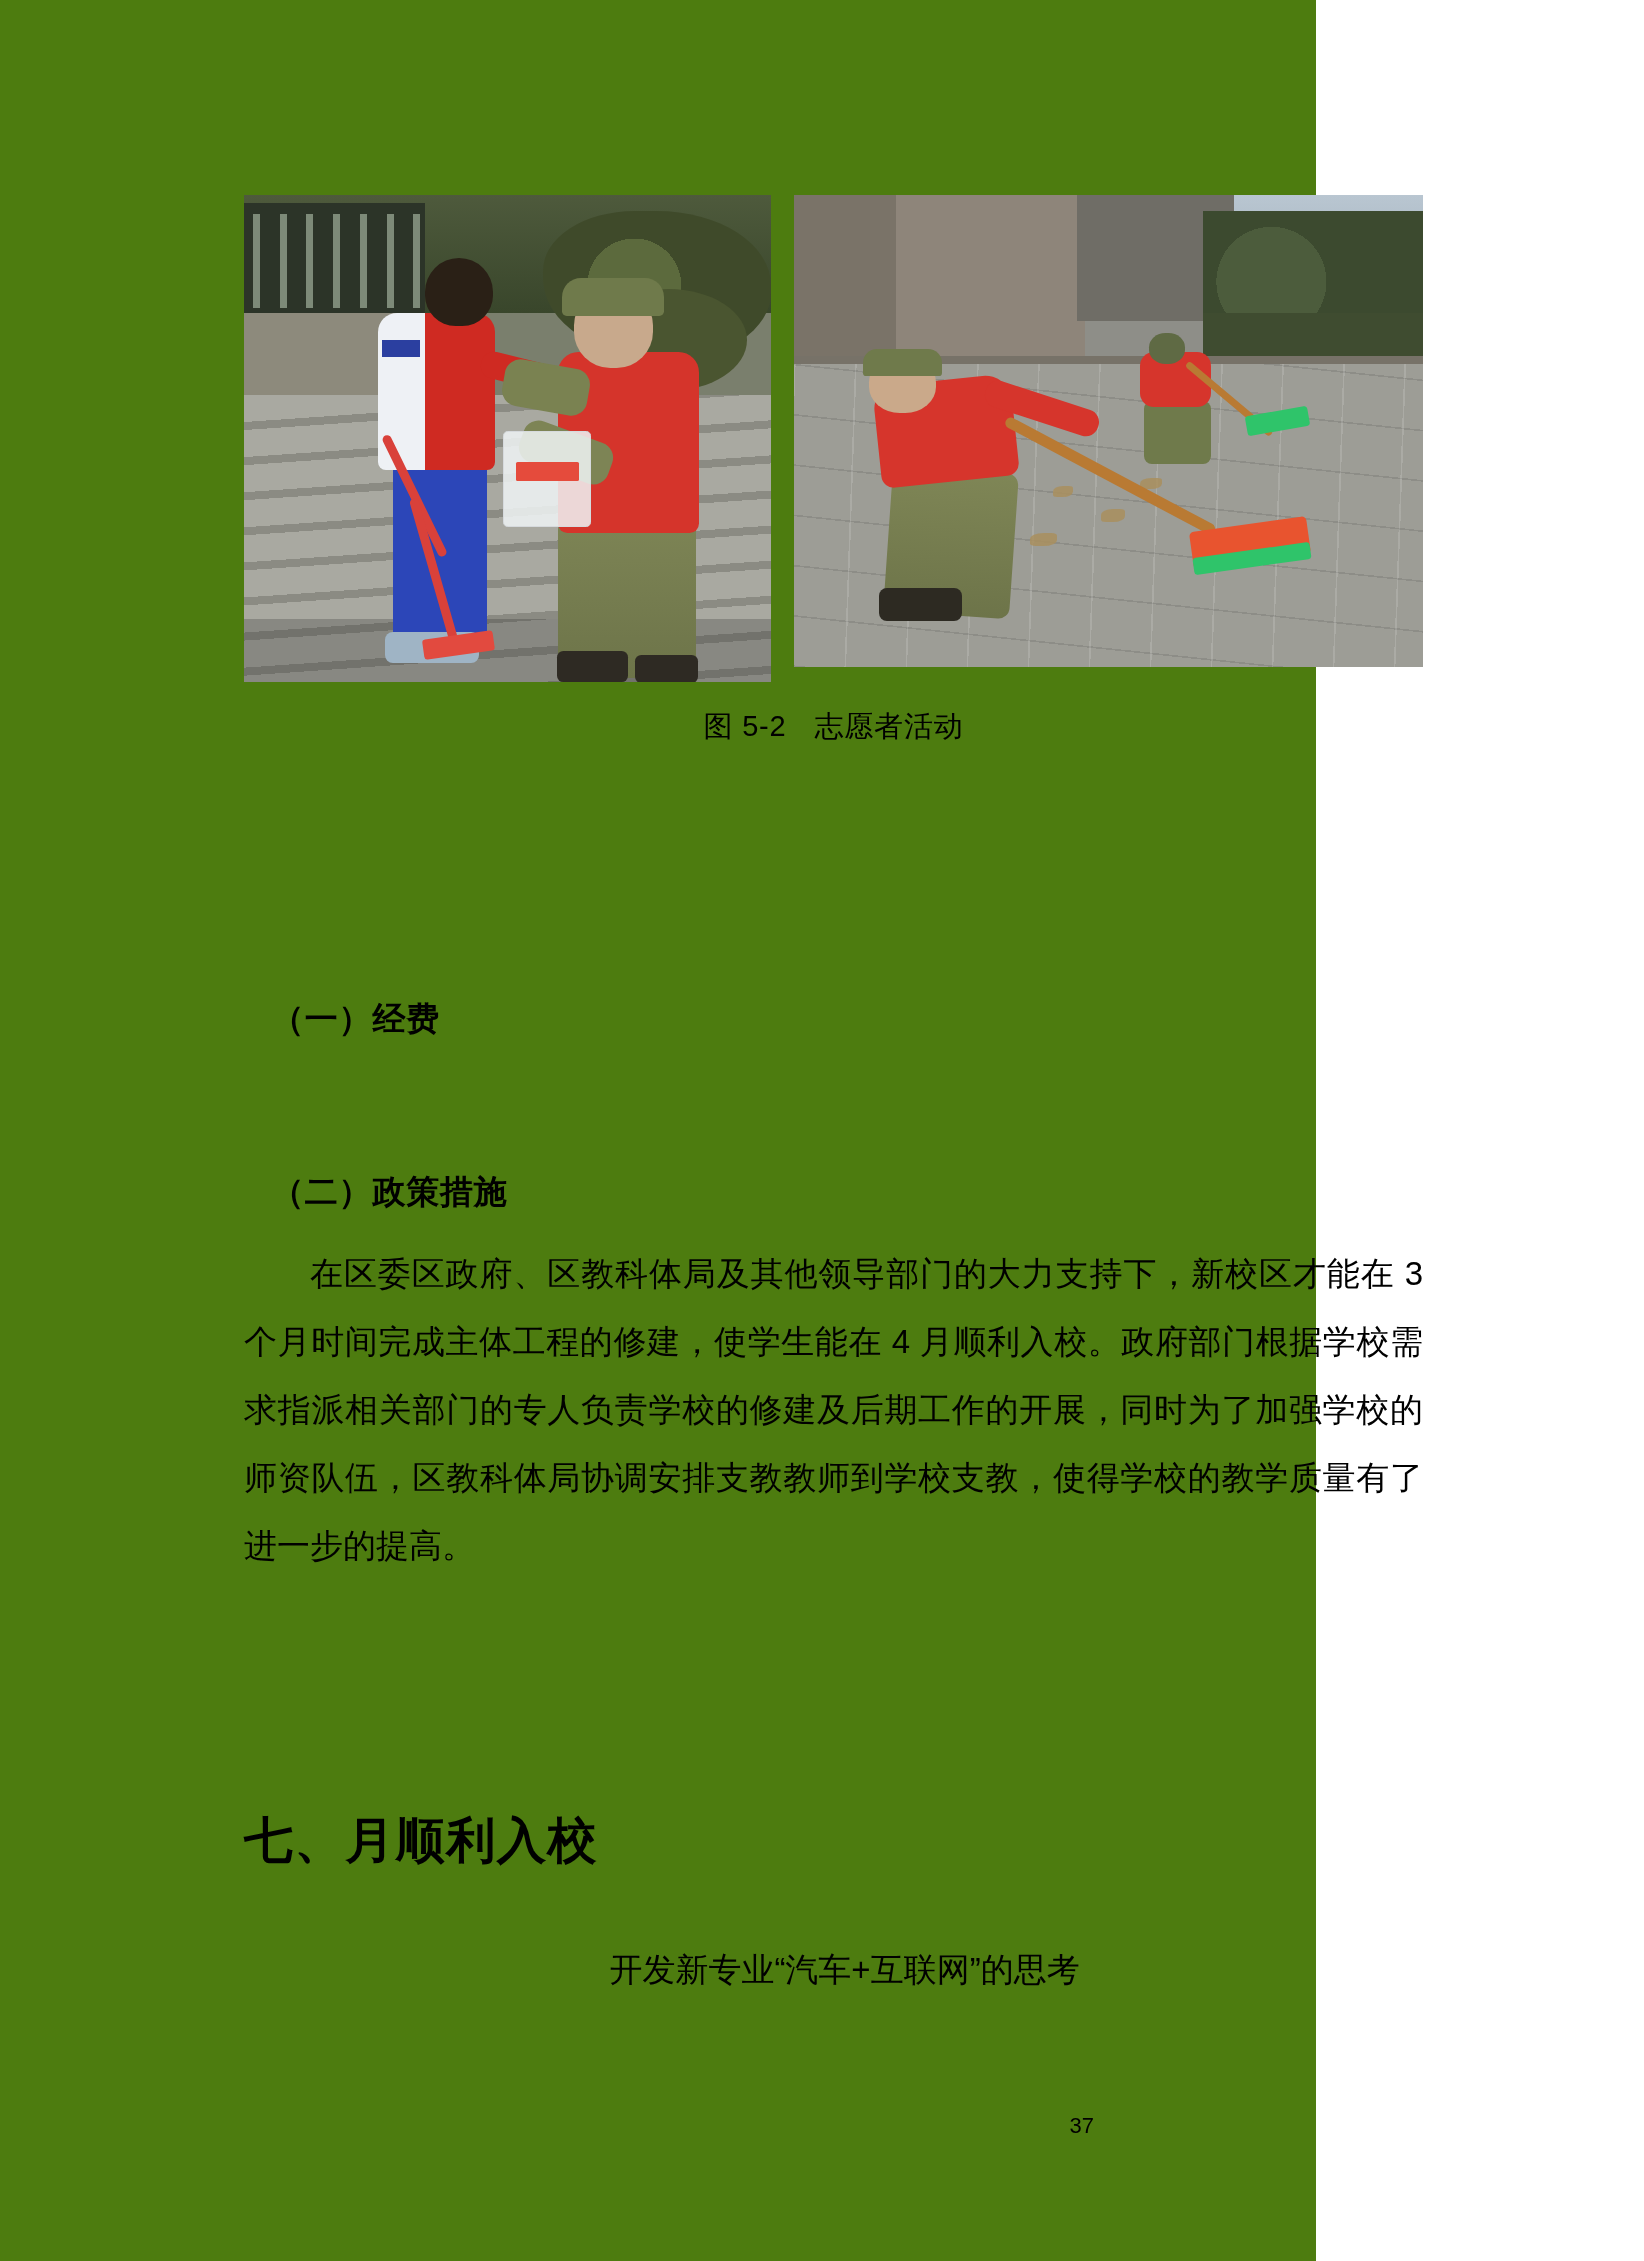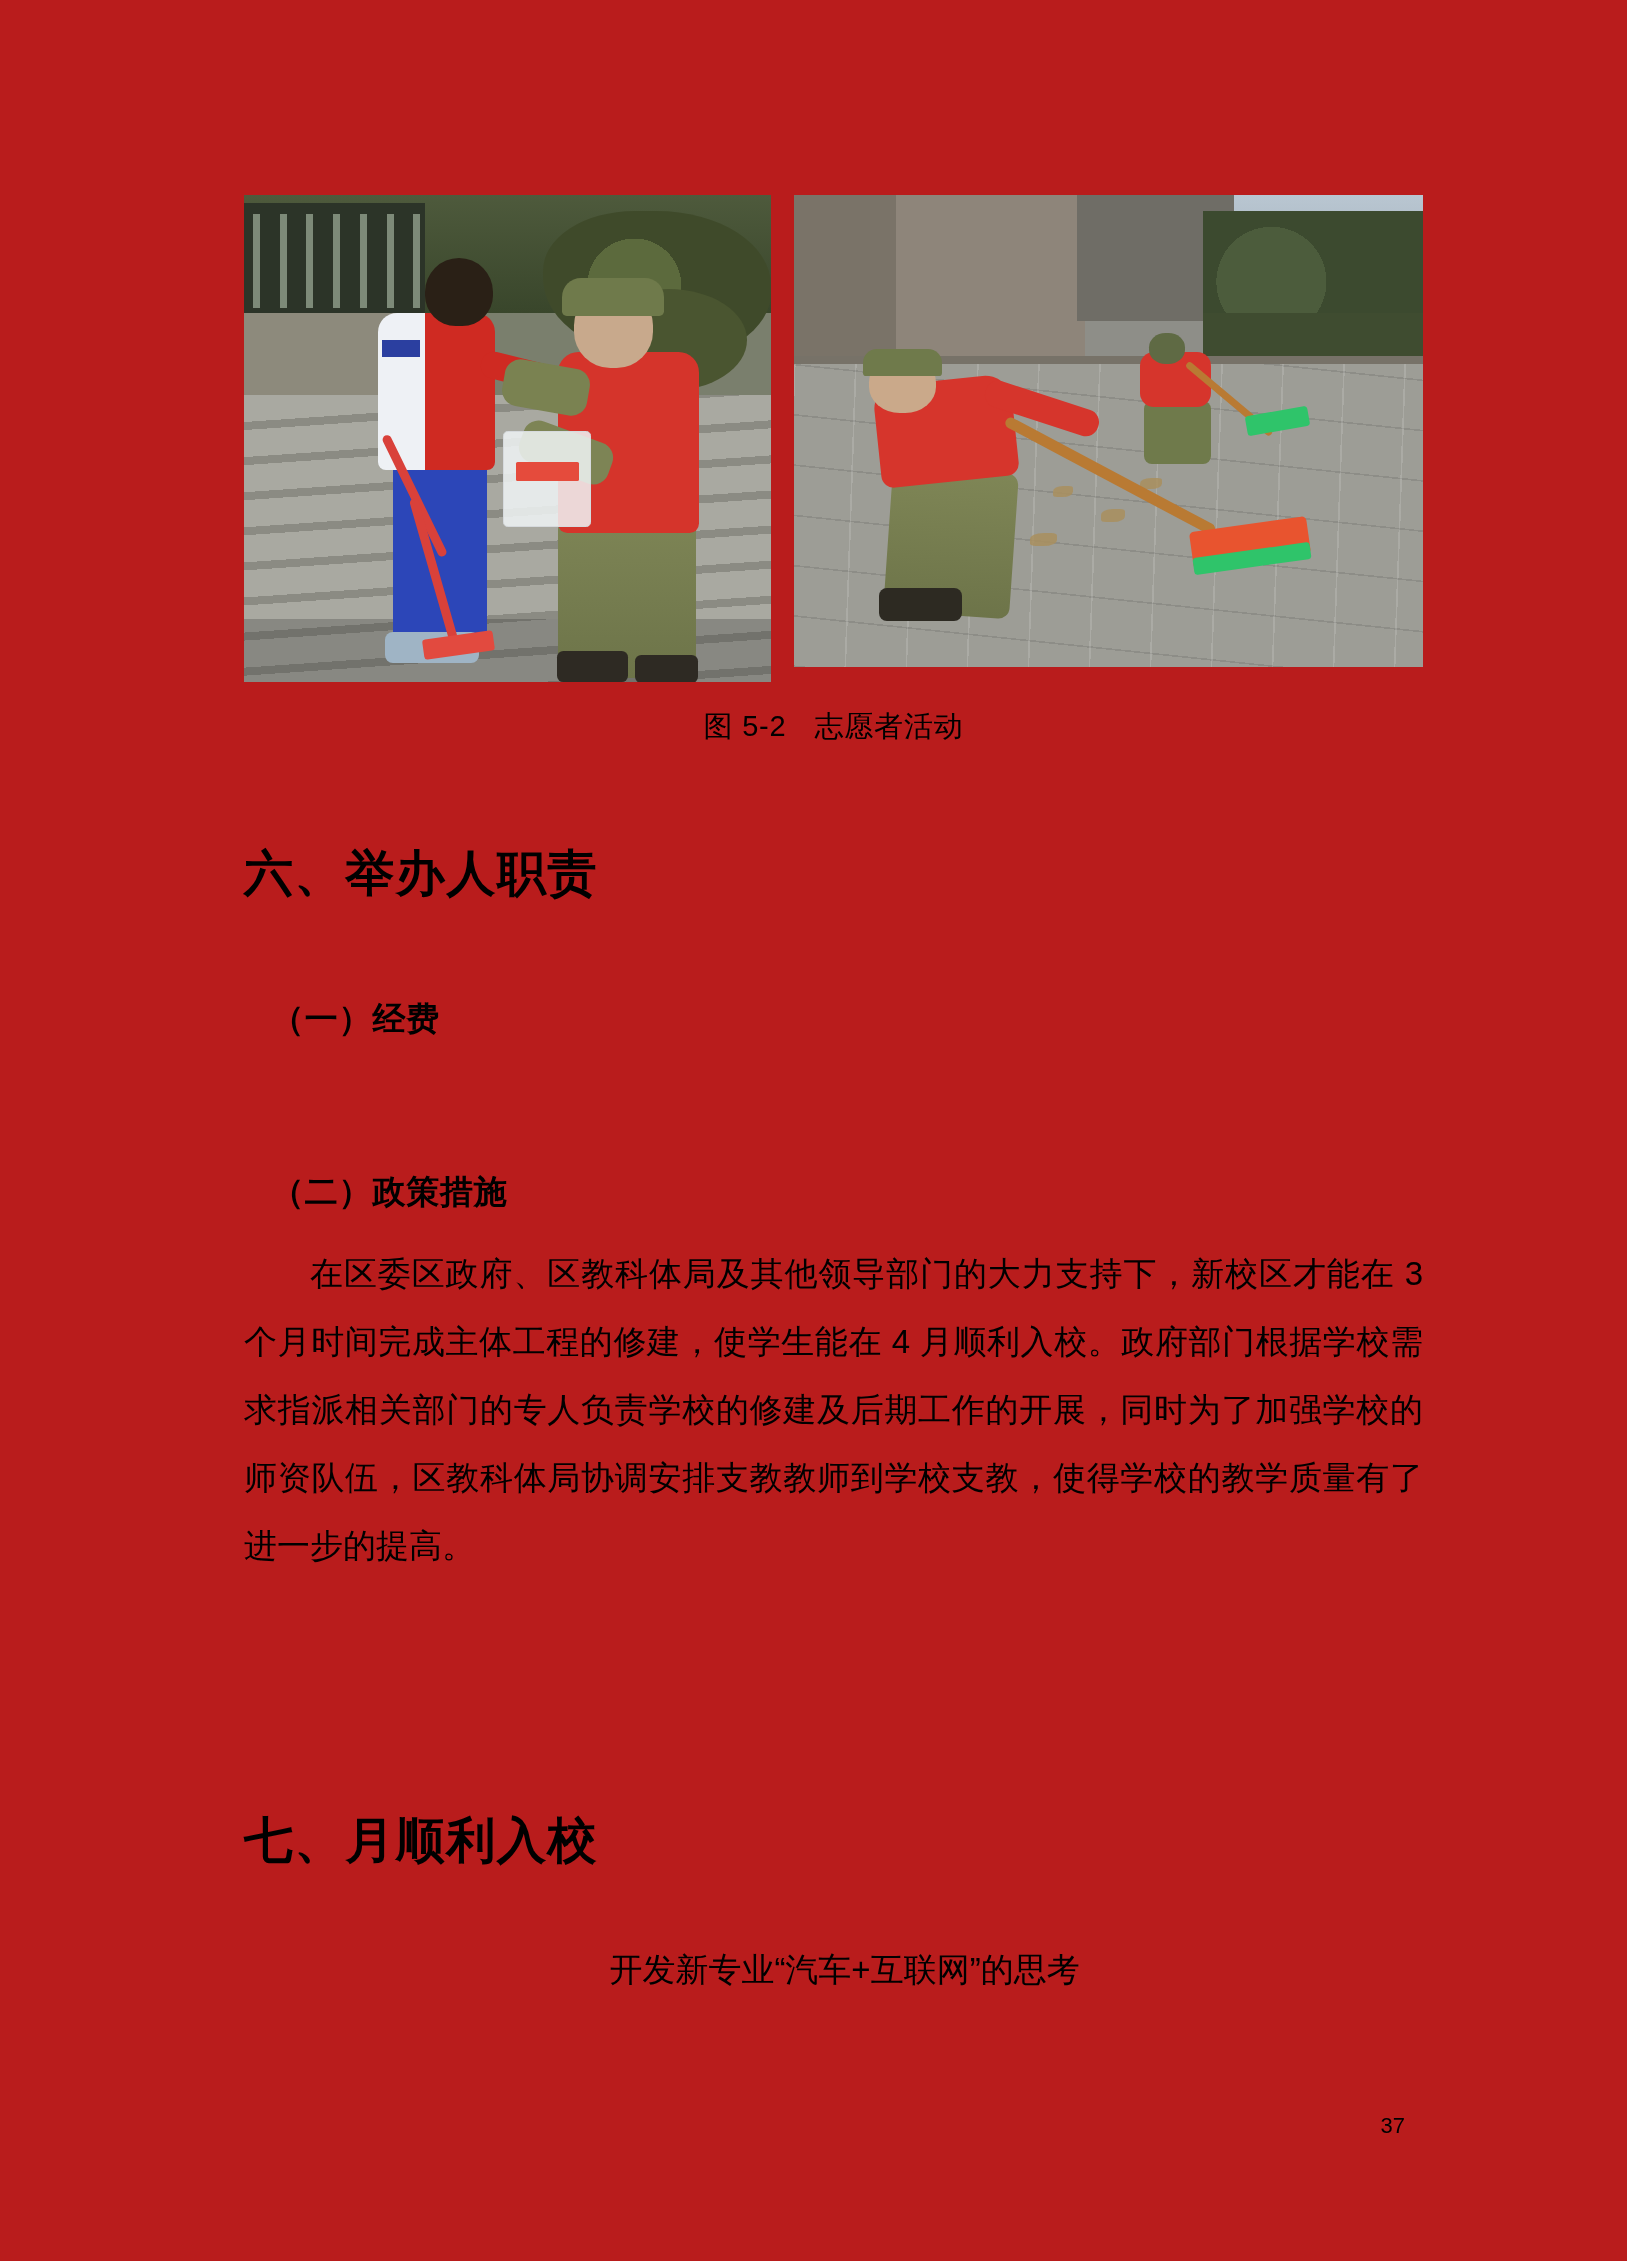--- a/index.html
+++ b/index.html
@@ -10,23 +10,23 @@
   body {
     width: 1644px;
     height: 2261px;
     font-family: "Liberation Sans", sans-serif;
     color: #000000;
     position: relative;
     overflow: hidden;
   }
   .page {
     position: relative;
-    width: 1627px;
+    width: 1316px;
     height: 2261px;
-    background: #b91c1c;
+    background: #4d7c0f;
   }
 
   
   .figure-row {
     position: absolute;
     left: 244px;
     top: 195px;
     width: 1179px;
     height: 495px;
     display: flex;
@@ -246,21 +246,20 @@
       <div class="ph2-broom-stick"></div>
       <div class="ph2-broom-head"></div>
       <div class="ph2-broom-bristle"></div>
     </div>
   </div>
 
   <div class="figure-caption">
     <span>图 5-2</span><span class="gap"></span><span>志愿者活动</span>
   </div>
 
-  <h1 class="section" id="h-six">六、举办人职责</h1>
 
   <h2 class="subsection" id="h-fee">（一）经费</h2>
 
   <h2 class="subsection" id="h-policy">（二）政策措施</h2>
   <p class="body-text" id="p-policy">在区委区政府、区教科体局及其他领导部门的大力支持下，新校区才能在 3 个月时间完成主体工程的修建，使学生能在 4 月顺利入校。政府部门根据学校需求指派相关部门的专人负责学校的修建及后期工作的开展，同时为了加强学校的师资队伍，区教科体局协调安排支教教师到学校支教，使得学校的教学质量有了进一步的提高。</p>
 
   <h1 class="section" id="h-seven">七、月顺利入校</h1>
   <p class="centered-text">开发新专业“汽车+互联网”的思考</p>
 
   <div class="page-number">37</div>

